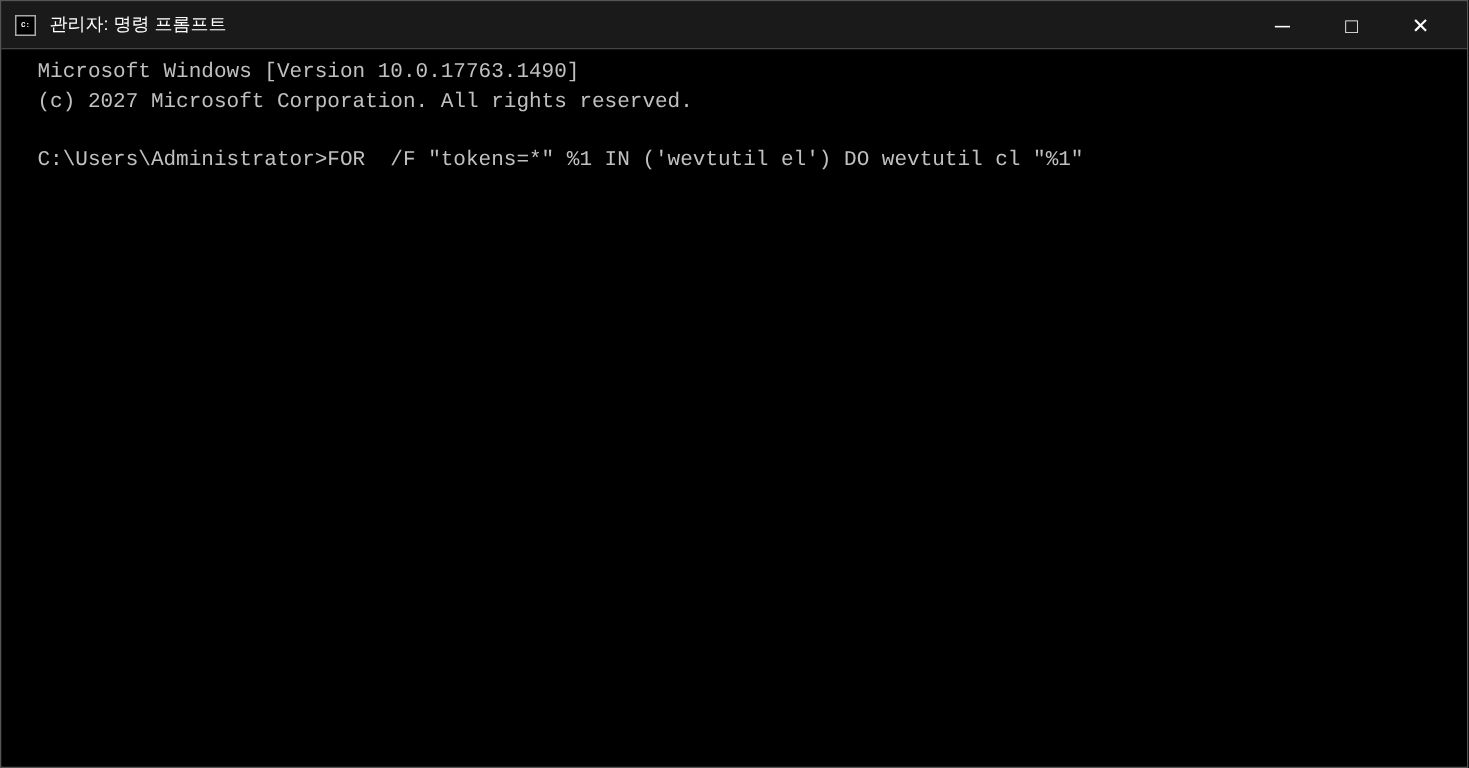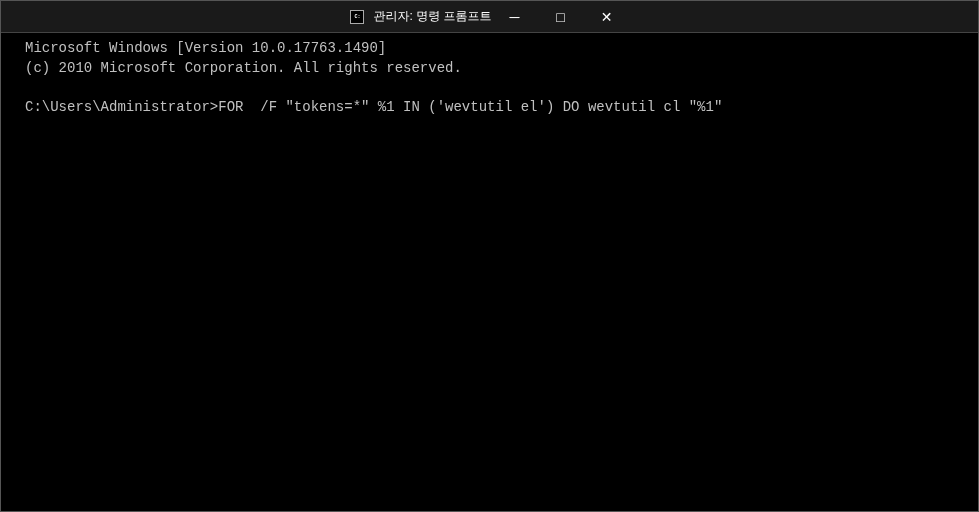--- a/index.html
+++ b/index.html
@@ -22,21 +22,21 @@
       display: flex;
       flex-direction: column;
       border: 1px solid #555;
     }
 
     .title-bar {
       height: 32px;
       background: #1a1a1a;
       display: flex;
       align-items: center;
-      justify-content: center;
+      justify-content: space-between;
       padding: 0 8px;
       flex-shrink: 0;
       border-bottom: 1px solid #444;
     }
 
     .title-bar-left {
       display: flex;
       align-items: center;
       gap: 8px;
     }
@@ -124,18 +124,18 @@
       <span class="title-text">관리자: 명령 프롬프트</span>
     </div>
     <div class="title-bar-controls">
       <button class="title-btn">─</button>
       <button class="title-btn">□</button>
       <button class="title-btn close">✕</button>
     </div>
   </div>
   <div class="console-body">
     <div class="console-line">Microsoft Windows [Version 10.0.17763.1490]</div>
-    <div class="console-line">(c) 2010 Microsoft Corporation. All rights reserved.</div>
+    <div class="console-line">(c) 2027 Microsoft Corporation. All rights reserved.</div>
     <div class="console-line">&nbsp;</div>
     <div class="console-line command">C:\Users\Administrator&gt;FOR  /F "tokens=*" %1 IN ('wevtutil el') DO wevtutil cl "%1"</div>
     <div class="console-line">&nbsp;</div>
   </div>
 </div>
 
 </body></html>

